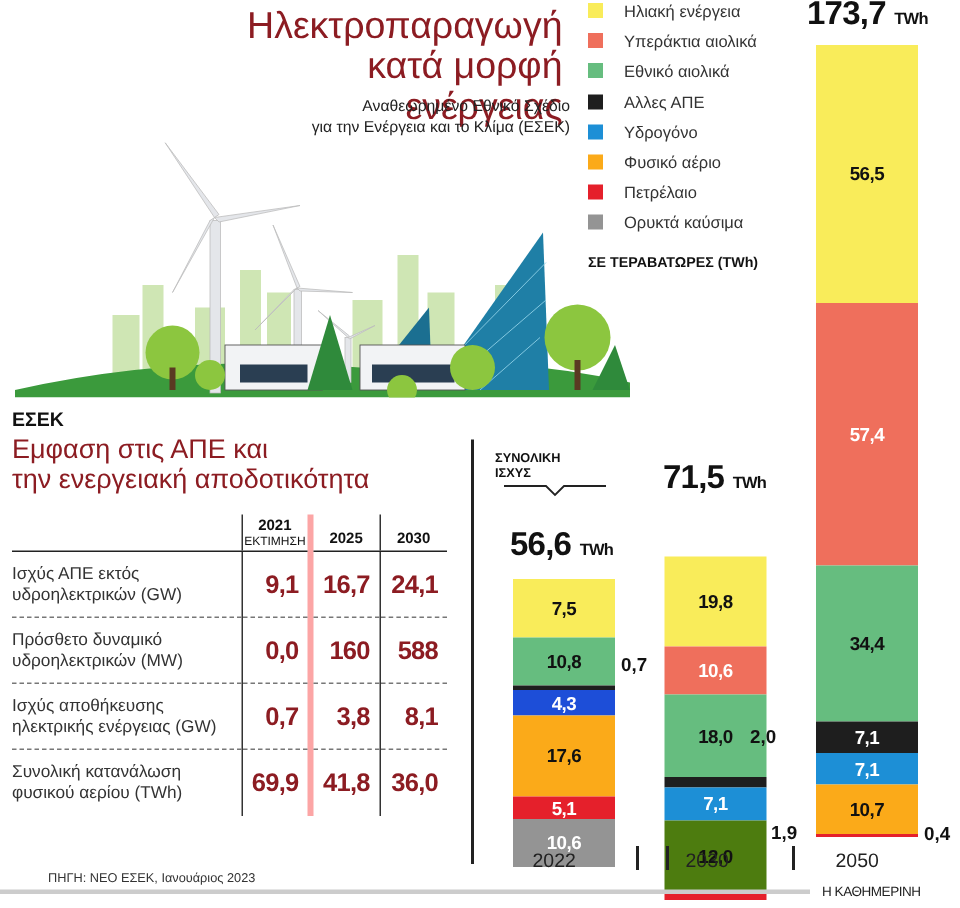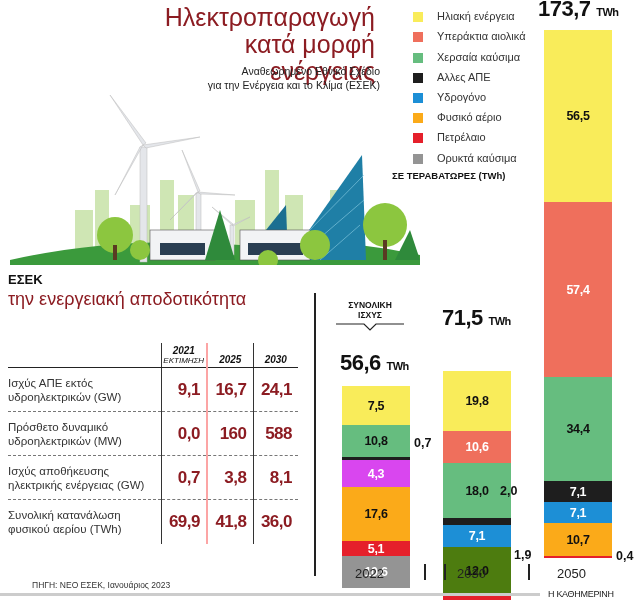--- a/index.html
+++ b/index.html
@@ -1,48 +1,48 @@
 <!DOCTYPE html>
 <html><head>
 <meta charset="utf-8">
 <style>
   * { box-sizing: border-box; margin: 0; padding: 0; }
   body { width: 640px; height: 605px; background: #ffffff; font-family: "Liberation Sans", sans-serif; position: relative; overflow: hidden; color: #222; }
   .abs { position: absolute; }
   .title { left: 140px; top: 4px; width: 235px; text-align: right; color: #8c1c22; font-size: 25px; line-height: 27px; font-family: "Liberation Sans", sans-serif; }
   .subtitle { left: 140px; top: 64px; width: 240px; text-align: right; font-size: 10.5px; line-height: 14px; color: #222; }
   .legend { left: 392px; top: 2px; }
-  .legend-item { display: flex; align-items: flex-end; height: 20.2px; font-size: 11px; color: #333; margin-left: 21px; }
+  .legend-item { display: flex; align-items: flex-start; height: 20.2px; font-size: 11px; color: #333; }
   .legend-swatch { width: 10px; height: 10px; margin-right: 14px; }
   .legend-unit { font-weight: bold; font-size: 9.5px; margin-top: 6px; color: #111; }
   .illus { left: 0; top: 95px; width: 420px; height: 170px; }
   .esek-label { left: 8px; top: 272px; font-weight: bold; font-size: 13px; color: #111; }
   .section-title { left: 8px; top: 289px; color: #8c1c22; font-size: 18px; line-height: 20px; width: 300px; }
   table.tbl { position: absolute; left: 8px; top: 343px; width: 290px; border-collapse: collapse; }
-  .tbl th { font-size: 10px; font-weight: bold; color: #111; text-align: center; padding: 2px 0; border-bottom: 1.5px solid #222; font-style: italic; }
+  .tbl th { font-size: 10px; font-weight: bold; color: #111; text-align: center; padding: 2px 0; border-bottom: 1.5px solid #222; }
   .tbl th .sub { display: block; font-weight: normal; font-size: 8px; }
   .tbl td { font-size: 11.5px; line-height: 14px; height: 44px; border-bottom: 1px dashed #777; color: #333; }
   .tbl tr:last-child td { border-bottom: none; }
   .tbl td.val { text-align: right; font-weight: bold; font-size: 17px; color: #8c1c22; padding-right: 6px; font-family: "Liberation Sans", sans-serif; letter-spacing: -0.5px; }
   .tbl .c1 { width: 153px; }
   .tbl .c2 { width: 46px; border-left: 1px solid #333; }
-  .tbl .c3 { width: 46px; border-left: 2px solid #fca5a5; }
+  .tbl .c3 { width: 46px; border-left: 4px solid #fca5a5; }
   .tbl .c4 { width: 45px; border-left: 1px solid #333; }
   .source { left: 8px; top: 580px; font-size: 8.5px; color: #333; padding-left: 24px; }
   .footer-line { left: 0; top: 593px; width: 540px; height: 3px; background: #ccc; }
   .brand { left: 548px; top: 589px; font-size: 9px; color: #222; letter-spacing: -0.3px; }
   .vline { width: 2px; background: #222; }
   .bar { position: absolute; display: flex; flex-direction: column; }
   .seg { display: flex; align-items: center; justify-content: center; font-weight: bold; font-size: 12.5px; letter-spacing: -0.3px; }
   .total { font-weight: bold; font-size: 22px; color: #111; letter-spacing: -0.5px; }
   .total small { font-size: 11px; text-align: right; }
   .ext { font-weight: bold; font-size: 12.5px; color: #111; }
   .xlab { font-size: 13px; color: #222; }
   .tick { width: 2px; height: 16px; background: #222; }
-  .syn { font-weight: bold; font-size: 8.5px; text-align: center; line-height: 10px; color: #111; }
+  .syn { font-weight: bold; font-size: 8.5px; line-height: 10px; color: #111; }
 </style>
 </head>
 <body>
 
 <div class="abs title">
   <div>Ηλεκτροπαραγωγή</div>
   <div>κατά μορφή ενέργειας</div>
 </div>
 <div class="abs subtitle">
   <div>Αναθεωρημένο Εθνικό Σχέδιο</div>
@@ -53,21 +53,21 @@
   <div class="legend-item">
       <span class="legend-swatch" style="background:#f9ec5a"></span>
       <span>Ηλιακή ενέργεια</span>
     </div>
   <div class="legend-item">
       <span class="legend-swatch" style="background:#ef6f5c"></span>
       <span>Υπεράκτια αιολικά</span>
     </div>
   <div class="legend-item">
       <span class="legend-swatch" style="background:#66bd7f"></span>
-      <span>Χερσαία καύσιμα</span>
+      <span>Εθνικό αιολικά</span>
     </div>
   <div class="legend-item">
       <span class="legend-swatch" style="background:#1e1e1e"></span>
       <span>Αλλες ΑΠΕ</span>
     </div>
   <div class="legend-item">
       <span class="legend-swatch" style="background:#1d8fd6"></span>
       <span>Υδρογόνο</span>
     </div>
   <div class="legend-item">
@@ -139,20 +139,21 @@
   <polygon points="220,115 205,165 235,165" fill="#2f8a3b"></polygon>
   <polygon points="410,135 395,165 420,165" fill="#2f8a3b"></polygon>
   <g fill="#5a3a22">
       <rect x="113" y="150" width="4" height="15"></rect>
       <rect x="383" y="145" width="4" height="20"></rect>
     </g>
 </svg>
 
 <div class="abs esek-label">ΕΣΕΚ</div>
 <div class="abs section-title">
+  <div>Εμφαση στις ΑΠΕ και</div>
   <div>την ενεργειακή αποδοτικότητα</div>
 </div>
 
 <table class="tbl">
   <thead>
     <tr>
       <th class="c1" style="border-bottom:1.5px solid #222"></th>
       <th class="c2"><span>2021</span><span class="sub">ΕΚΤΙΜΗΣΗ</span></th>
       <th class="c3" style="vertical-align:bottom"><span>2025</span></th>
       <th class="c4" style="vertical-align:bottom"><span>2030</span></th>
@@ -205,21 +206,21 @@
   <div>ΙΣΧΥΣ</div>
 </div>
 <svg class="abs" style="left:336px; top:322px;" width="68" height="10">
     <polyline points="0,2 28,2 34,8 40,2 68,2" fill="none" stroke="#222" stroke-width="1.2"></polyline>
   </svg>
 <div class="abs total" style="left:340px; top:350px;"><span>56,6</span> <small>TWh</small></div>
 <div class="bar" style="left:342px; top:386px; width:68px;">
   <div class="seg" style="height:39px;background:#f9ec5a;color:#111">7,5</div>
   <div class="seg" style="height:32px;background:#66bd7f;color:#111">10,8</div>
   <div class="seg" style="height:3px;background:#1e1e1e"></div>
-  <div class="seg" style="height:27px;background:#d946ef;color:#fff">4,3</div>
+  <div class="seg" style="height:17px;background:#1d4ed8;color:#fff">4,3</div>
   <div class="seg" style="height:54px;background:#fbaa19;color:#111">17,6</div>
   <div class="seg" style="height:15px;background:#e5202b;color:#fff">5,1</div>
   <div class="seg" style="height:32px;background:#949494;color:#fff">10,6</div>
 </div>
 <div class="abs ext" style="left:414px; top:436px;">0,7</div>
 <div class="abs xlab" style="left:355px; top:566px;">2022</div>
 <div class="abs tick" style="left:424px; top:564px;"></div>
 
 <div class="abs total" style="left:442px; top:305px;"><span>71,5</span> <small>TWh</small></div>
 <div class="bar" style="left:443px; top:341px; width:68px;margin-top:30px;">

